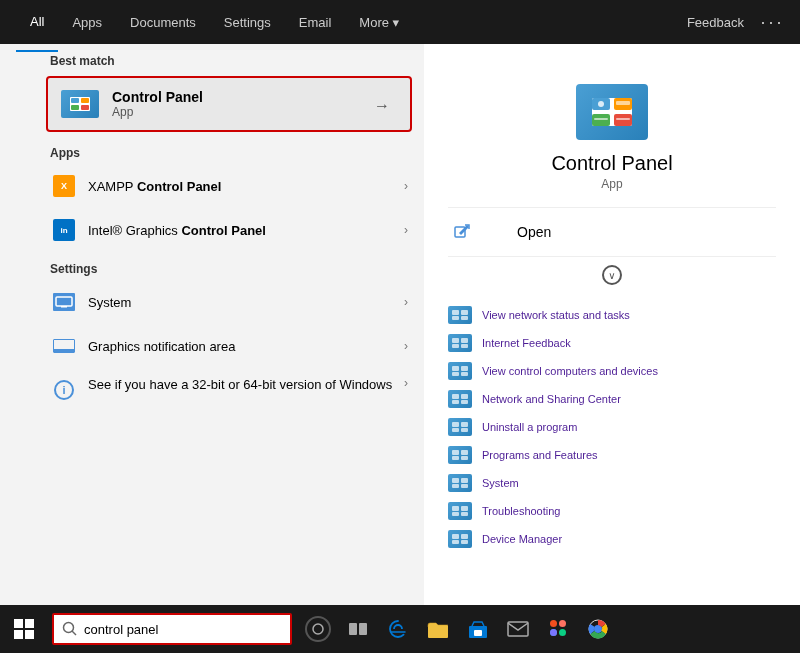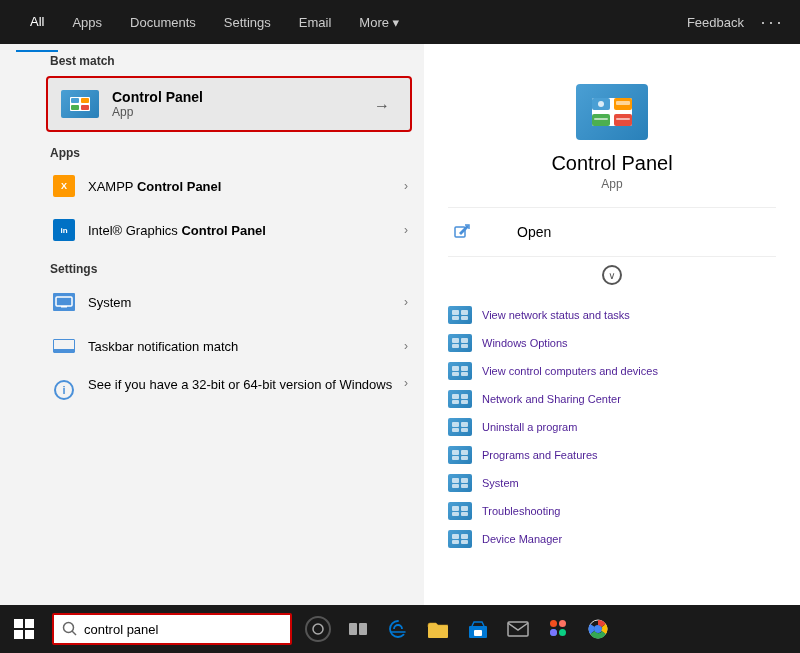--- a/index.html
+++ b/index.html
@@ -437,21 +437,21 @@
           </div>
         </div>
         <div class="list-item-text">System</div>
         <div class="list-item-arrow">›</div>
       </div>
 
       <div class="list-item">
         <div class="list-item-icon">
           <div class="icon-taskbar"></div>
         </div>
-        <div class="list-item-text">Taskbar notification match</div>
+        <div class="list-item-text">Graphics notification area</div>
         <div class="list-item-arrow">›</div>
       </div>
 
       <div class="list-item-multiline">
         <div class="list-item-icon">
           <div class="icon-info">i</div>
         </div>
         <div class="list-item-text" style="flex:1;">
           <span>See if you have a 32-bit or 64-bit version of Windows</span>
         </div>
@@ -508,21 +508,21 @@
 
         <div class="recent-item">
           <div class="recent-icon">
             <svg width="18" height="12" viewBox="0 0 18 12">
                 <rect x="1" y="1" width="7" height="5" rx="1" fill="white" opacity="0.7"></rect>
                 <rect x="10" y="1" width="7" height="5" rx="1" fill="white" opacity="0.7"></rect>
                 <rect x="1" y="7" width="7" height="4" rx="1" fill="white" opacity="0.7"></rect>
                 <rect x="10" y="7" width="7" height="4" rx="1" fill="white" opacity="0.7"></rect>
               </svg>
           </div>
-          <div class="recent-text">Windows Options</div>
+          <div class="recent-text">Internet Feedback</div>
         </div>
 
         <div class="recent-item">
           <div class="recent-icon">
             <svg width="18" height="12" viewBox="0 0 18 12">
                 <rect x="1" y="1" width="7" height="5" rx="1" fill="white" opacity="0.7"></rect>
                 <rect x="10" y="1" width="7" height="5" rx="1" fill="white" opacity="0.7"></rect>
                 <rect x="1" y="7" width="7" height="4" rx="1" fill="white" opacity="0.7"></rect>
                 <rect x="10" y="7" width="7" height="4" rx="1" fill="white" opacity="0.7"></rect>
               </svg>

